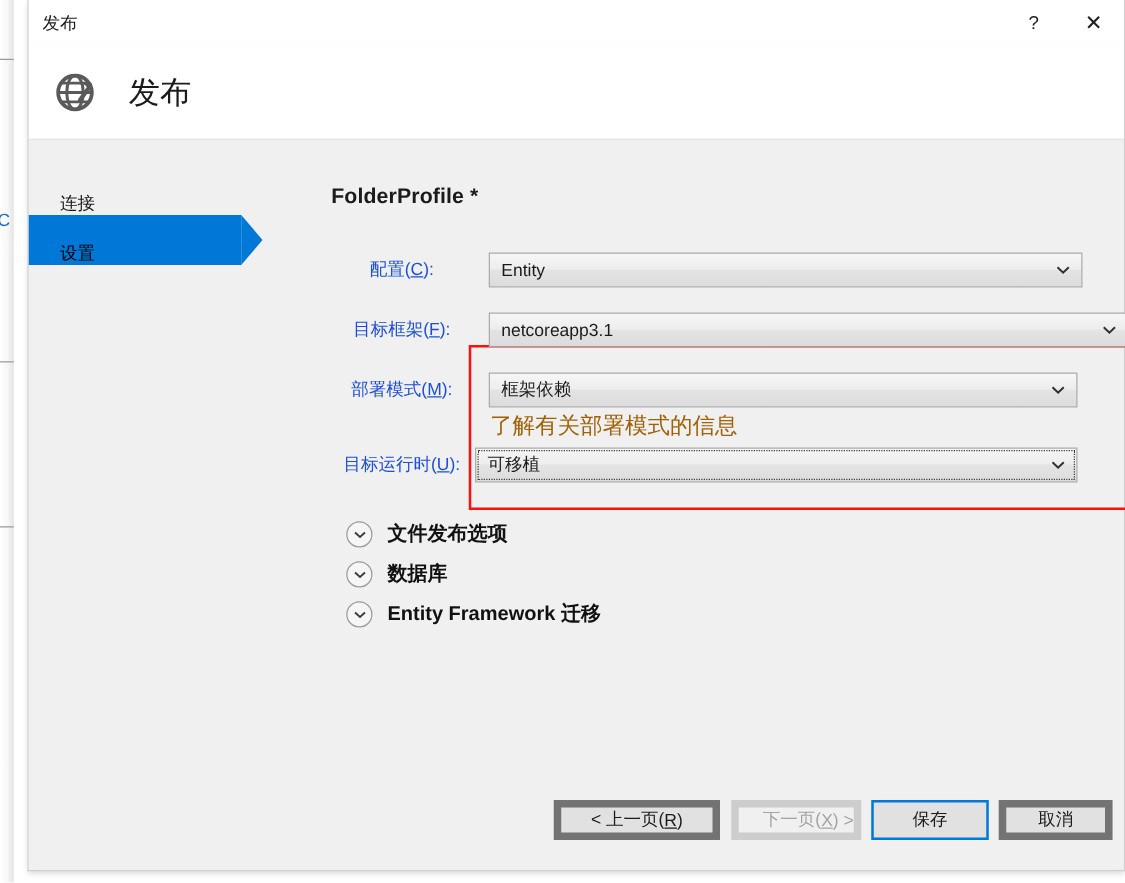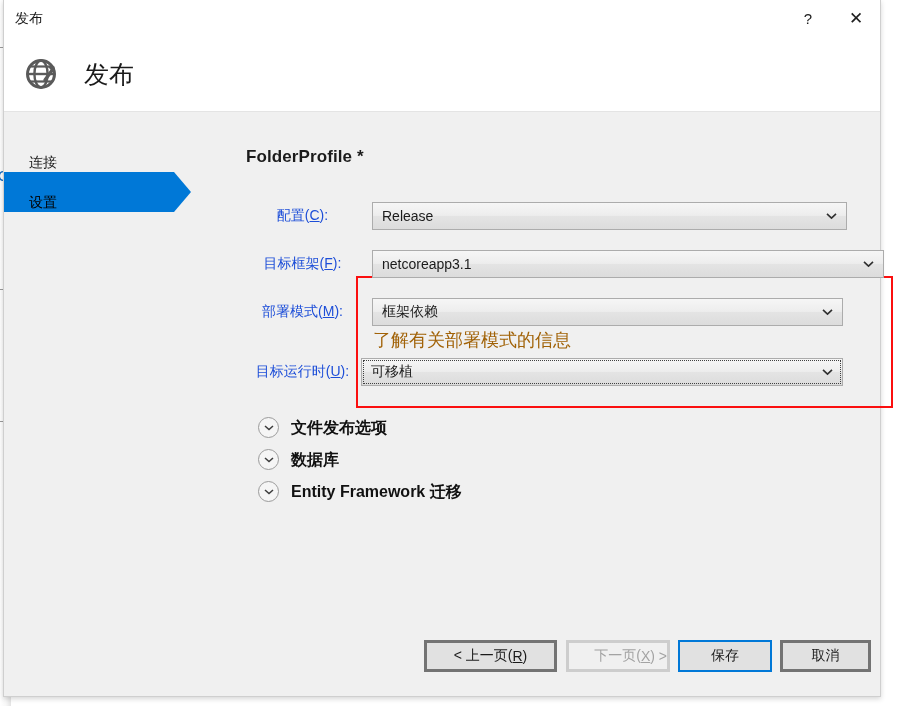--- a/index.html
+++ b/index.html
@@ -42,21 +42,21 @@
         rgba(255,255,255,0) 9px, rgba(160,160,170,0.35) 22px,
         rgba(255,255,255,0) 34px, rgba(90,90,110,0.75) 88px,
         rgba(40,40,60,0.85) 104px, rgba(255,255,255,0) 118px,
         rgba(130,130,150,0.5) 132px, rgba(255,255,255,0) 150px,
         rgba(110,110,140,0.45) 160px, rgba(255,255,255,0) 176px);
   }
 
   
   #dialog {
     position: absolute;
-    left: 3px; top: 0px;
+    left: 22px; top: 0px;
     width: 878px; height: 697px;
     background: #f0f0f0;
     border: 1px solid #cfcfcf;
     border-top: none;
     box-sizing: border-box;
     box-shadow: 0 2px 5px rgba(0,0,0,0.16);
   }
 
   
   #titlebar {
@@ -251,21 +251,21 @@
 
   
   #footer {
     position: absolute;
     left: 0; right: 0; bottom: 0; height: 84px;
   }
   .btn {
     position: absolute;
     top: 28px; height: 32px;
     box-sizing: border-box;
-    border: 3px solid #737373;
+    border: 6px solid #737373;
     background: #e1e1e1;
     font-size: 14px;
     color: #1b1b1b;
     display: flex; align-items: center; justify-content: center;
     cursor: default;
     font-family: "Liberation Sans", sans-serif;
   }
   .btn.disabled {
     color: #a3a3a3;
     border-color: #cdcdcd;
@@ -333,21 +333,21 @@
 
         <div id="profile-title">FolderProfile *</div>
 
         <div id="red-box"></div>
 
         <div class="form-row" id="row-config">
           <div class="form-label">
             <span>配置(</span><u>C</u><span>):</span>
           </div>
           <div class="combo">
-            <span>Release</span>
+            <span>Entity</span>
             <span class="chev">
               <svg width="11" height="7" viewBox="0 0 11 7">
                   <path d="M1 1.3 L5.5 5.6 L10 1.3" fill="none" stroke="#303030" stroke-width="1.6"></path>
                 </svg>
             </span>
           </div>
         </div>
 
         <div class="form-row" id="row-tfm">
           <div class="form-label">

